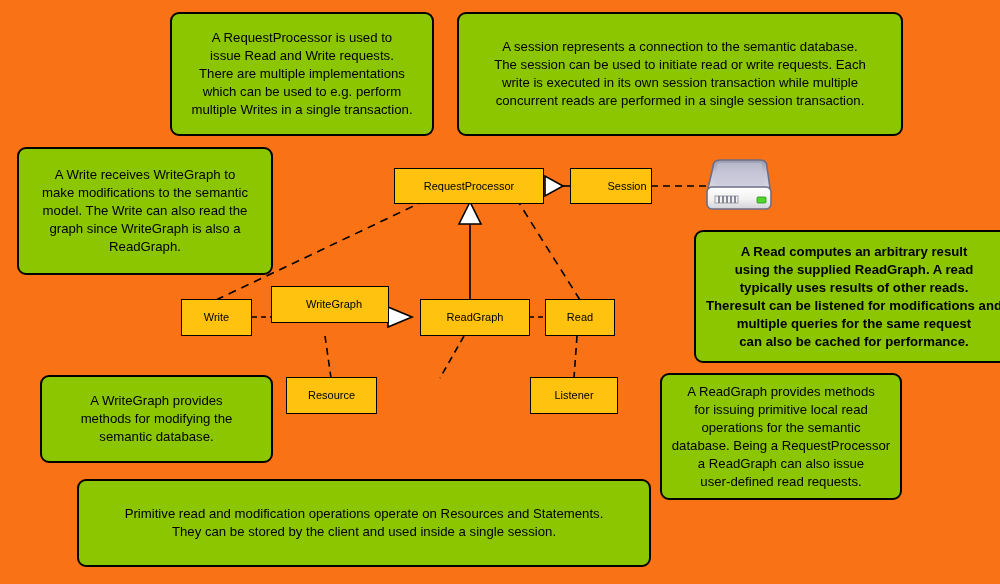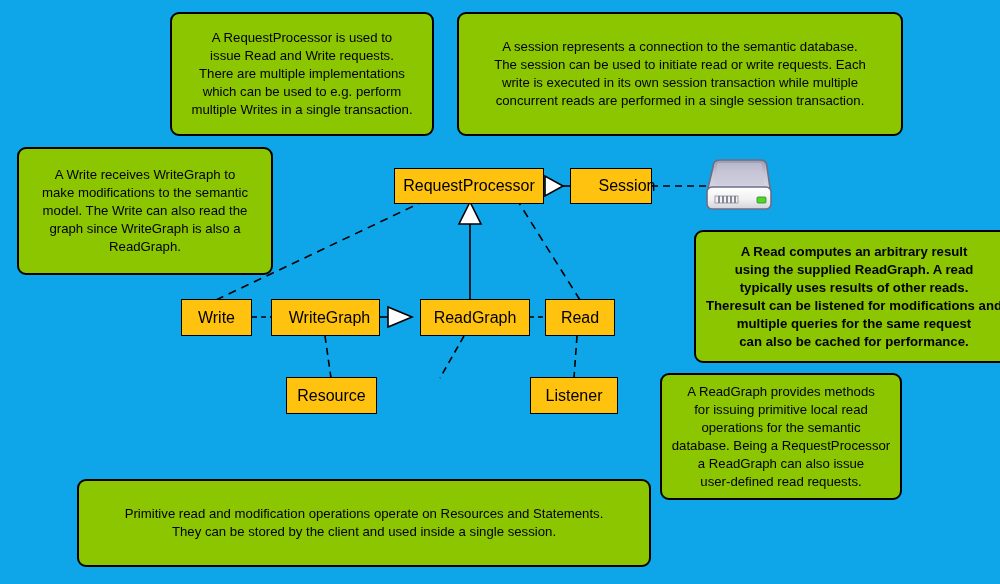--- a/index.html
+++ b/index.html
@@ -8,21 +8,21 @@
     padding: 0;
     background: #ffffff;
   }
   body {
     font-family: "Liberation Sans", sans-serif;
   }
   #canvas {
     position: relative;
     width: 1000px;
     height: 584px;
-    background: #0ea5e9;
+    background: #f97316;
     overflow: hidden;
   }
   
   #edges {
     position: absolute;
     left: 0;
     top: 0;
     width: 1000px;
     height: 584px;
     z-index: 1;
@@ -46,21 +46,21 @@
     white-space: pre-line;
   }
   
   .klass {
     position: absolute;
     z-index: 3;
     box-sizing: border-box;
     background: #FFC20E;
     border: 1.6px solid #000000;
     color: #000000;
-    font-size: 16px;
+    font-size: 11px;
     line-height: 1;
     display: flex;
     align-items: center;
     justify-content: center;
   }
   
   .device {
     position: absolute;
     z-index: 3;
   }
@@ -148,38 +148,41 @@
 graph since WriteGraph is also a
 ReadGraph.</div>
 
   <div class="note" style="left:694px; top:230px; width:320px; height:133px;font-weight:bold;">A Read computes an arbitrary result
 using the supplied ReadGraph. A read
 typically uses results of other reads.
 Theresult can be listened for modifications and
 multiple queries for the same request
 can also be cached for performance.</div>
 
+  <div class="note" style="left:40px; top:375px; width:233px; height:88px;">A WriteGraph provides
+methods for modifying the
+semantic database.</div>
 
   <div class="note" style="left:660px; top:373px; width:242px; height:127px;">A ReadGraph provides methods
 for issuing primitive local read
 operations for the semantic
 database. Being a RequestProcessor
 a ReadGraph can also issue
 user-defined read requests.</div>
 
   <div class="note" style="left:77px; top:479px; width:574px; height:88px;">Primitive read and modification operations operate on Resources and Statements.
 They can be stored by the client and used inside a single session.</div>
 
   <div class="klass" style="left:394px; top:168px; width:150px; height:36px;">RequestProcessor</div>
 
   <div class="klass" style="left:570px; top:168px; width:82px; height:36px;padding-left:32px;">Session</div>
 
   <div class="klass" style="left:181px; top:299px; width:71px; height:37px;">Write</div>
 
-  <div class="klass" style="left:271px; top:299px; width:109px; height:37px;padding-left:8px;">WriteGraph</div>
+  <div class="klass" style="left:271px; top:286px; width:118px; height:37px;padding-left:8px;">WriteGraph</div>
 
   <div class="klass" style="left:420px; top:299px; width:110px; height:37px;">ReadGraph</div>
 
   <div class="klass" style="left:545px; top:299px; width:70px; height:37px;">Read</div>
 
   <div class="klass" style="left:286px; top:377px; width:91px; height:37px;">Resource</div>
 
 
   <div class="klass" style="left:530px; top:377px; width:88px; height:37px;">Listener</div>
 

